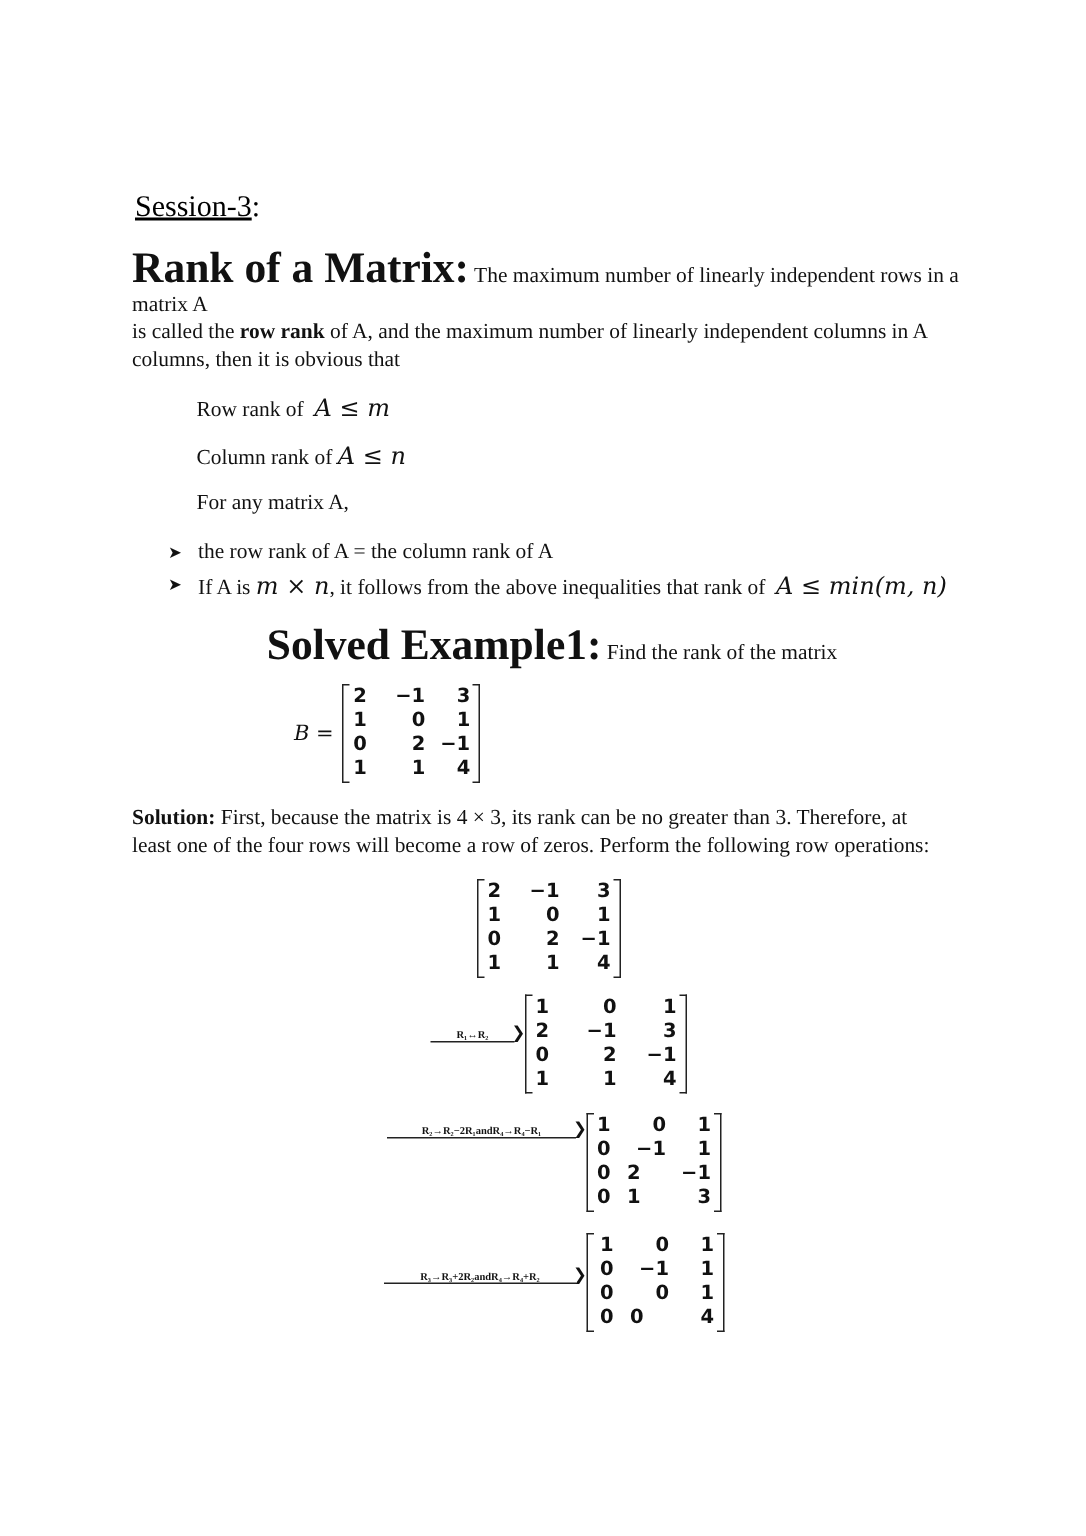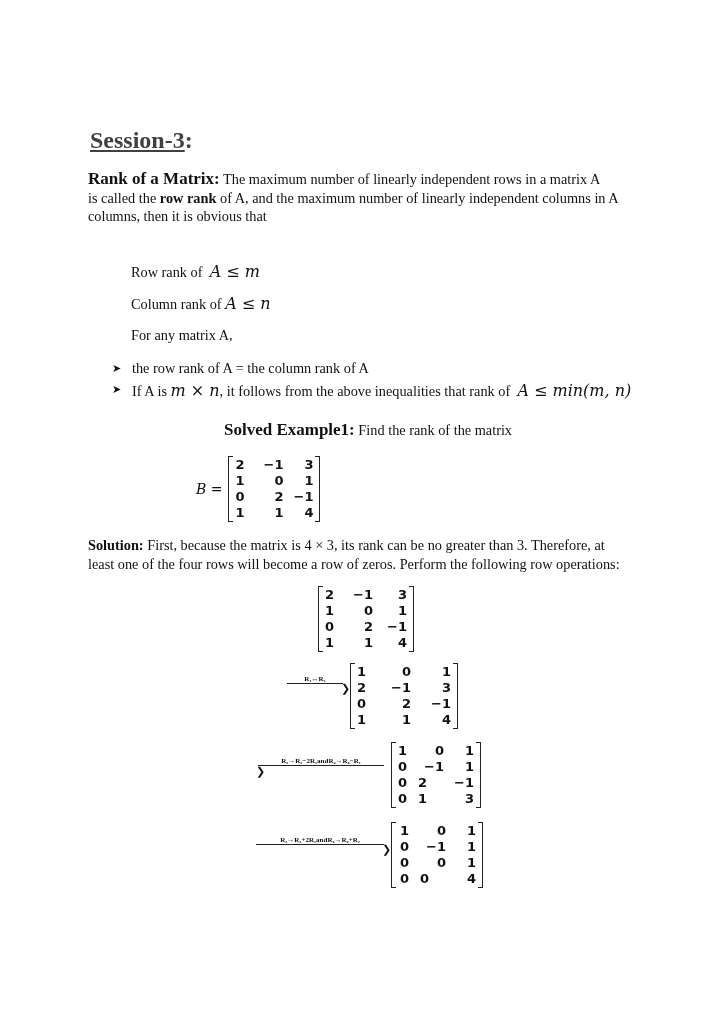--- a/index.html
+++ b/index.html
@@ -1,33 +1,33 @@
 <!DOCTYPE html>
 <html><head>
 <meta charset="utf-8">
 <style>
   html, body { margin: 0; padding: 0; background: #ffffff; }
   body { width: 724px; height: 1024px; position: relative; overflow: hidden;
          font-family: "Liberation Serif", serif; color: #111; }
   .abs { position: absolute; }
-  .session { left: 90px; top: 127px; font-size: 24px; font-weight: bold; color: #404040; }
+  .session { left: 90px; top: 127px; font-size: 20px; font-weight: normal; color: #000000; }
   .session .u { text-decoration: underline; }
   .para { left: 88px; width: 560px; font-size: 14.3px; line-height: 18.5px; }
-  .h-big { font-size: 17px; font-weight: bold; }
+  .h-big { font-size: 29px; font-weight: bold; }
   .indent { left: 131px; font-size: 14.3px; }
   .math { font-family: "DejaVu Serif", serif; font-style: italic; font-size: 16px; }
   .bullet-row { left: 112px; font-size: 14.3px; display: flex; }
   .bullet-row .bul { width: 20px; font-family: "DejaVu Sans", sans-serif; font-size: 11px; font-weight: bold; padding-top: 2px; }
   .mat { display: inline-flex; align-items: stretch; font-family: "DejaVu Sans", sans-serif; font-weight: bold; font-size: 13px; }
   .brk-l, .brk-r { width: 4px; border-top: 1.3px solid #222; border-bottom: 1.3px solid #222; }
   .brk-l { border-left: 1.3px solid #222; }
   .brk-r { border-right: 1.3px solid #222; }
   .mbody { display: grid; row-gap: 0px; line-height: 16px; padding: 1px 2px; }
   .cell { text-align: right; }
-  .arrow-wrap { position: absolute; display: flex; align-items: flex-start; }
+  .arrow-wrap { position: absolute; display: flex; align-items: flex-end; }
   .arrow-line { position: relative; height: 1px; background: #222; }
   .arrow-head { font-size: 11px; font-family: "DejaVu Sans", sans-serif; margin-left: -2px; margin-top: -1px; }
   .arrow-label { position: absolute; bottom: 1px; left: 0; right: 0; text-align: center;
                  font-size: 7px; font-weight: bold; font-family: "Liberation Serif", serif; white-space: nowrap; }
 </style>
 </head>
 <body>
 
 <div class="abs session">
   <span class="u">Session-3</span><span>:</span>
@@ -126,21 +126,21 @@
     <span class="cell" style="text-align:left">0</span>
       <span class="cell">2</span>
       <span class="cell">−1</span>
     <span class="cell" style="text-align:left">1</span>
       <span class="cell">1</span>
       <span class="cell">4</span>
   </div>
   <div class="brk-r"></div>
 </div>
 
-<div class="arrow-wrap" style="left:258px; top:765px;flex-direction:column;">
+<div class="arrow-wrap" style="left:258px; top:747px;">
   <div class="arrow-line" style="width:126px;">
       <span class="arrow-label">R₂→R₂−2R₁andR₄→R₄−R₁</span>
     </div>
   <span class="arrow-head">❯</span>
 </div>
 <div class="abs mat" style="left:391px; top:742px;">
   <div class="brk-l"></div>
   <div class="mbody" style="grid-template-columns: 14px 32px 30px;">
     <span class="cell" style="text-align:left">1</span>
       <span class="cell">0</span>

